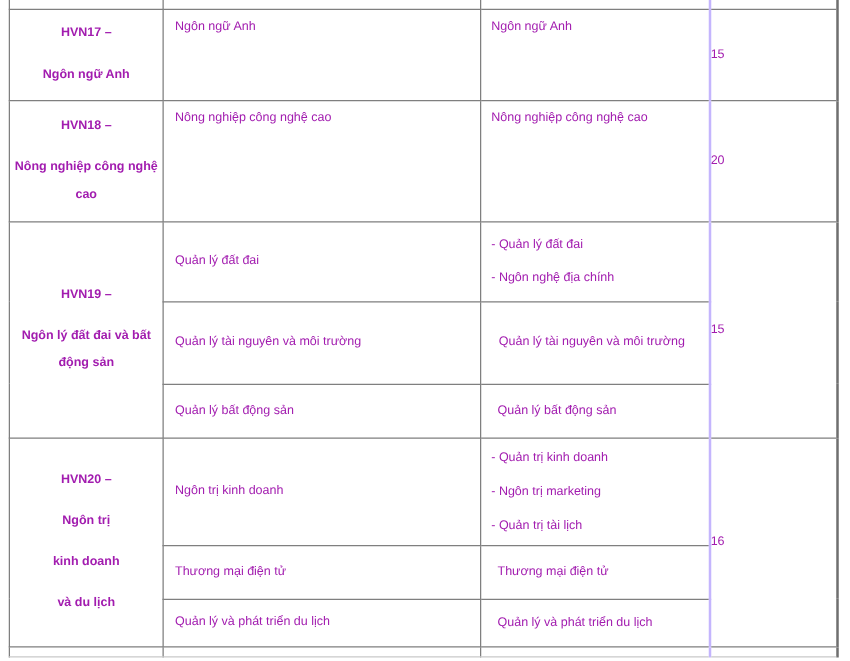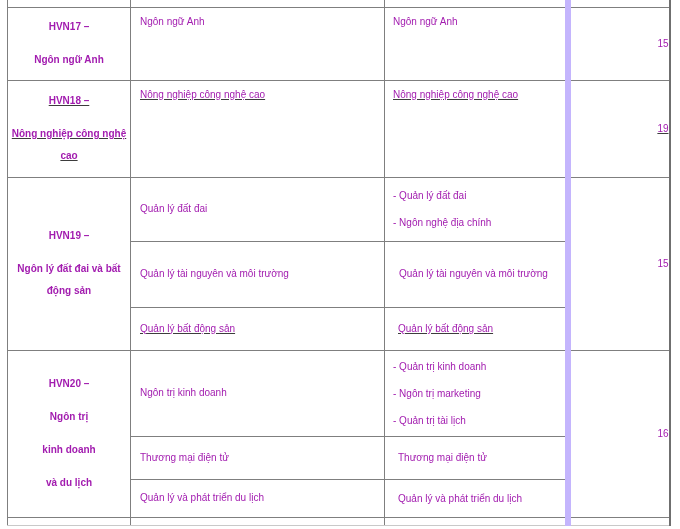--- a/index.html
+++ b/index.html
@@ -40,24 +40,23 @@
   td.majors { vertical-align: middle; padding: 0 8px; text-align: left; }
   td.majors .line { line-height: 27px; white-space: nowrap; }
 
   td.vtop { vertical-align: top; padding-top: 4px; }
   td.majors.vtop .line, td.program.vtop .pline { line-height: 20px; }
 
   td.majors.justify { text-align: justify; line-height: 28px; text-indent: 6px; }
   td.majors.indent { text-indent: 5px; }
 
   td.score {
-    text-align: right; vertical-align: middle;
-    border-left: 6px solid #c4b5fd;
+    text-align: left; vertical-align: middle;
+    border-left: 2px solid #c4b5fd;
     border-right: 2px solid #6f6f6f;
-    padding-left: 28px;
   }
 </style>
 </head>
 <body>
 
 <div class="page">
   <table class="admissions">
     <colgroup>
       <col style="width:123px">
       <col style="width:254px">
@@ -77,32 +76,32 @@
             <p>Ngôn ngữ Anh</p>
           </td>
           <td class="program vtop">
             <div class="pline">Ngôn ngữ Anh</div>
           </td>
           <td class="majors vtop">
             <div class="line">Ngôn ngữ Anh</div>
           </td>
           <td class="score" rowspan="1">15</td>
         </tr>
-        <tr style="height: 97px; text-decoration: underline;">
+        <tr style="height: 97px;">
           <td class="code" rowspan="1">
             <p>HVN18 –</p>
             <p>Nông nghiệp công nghệ cao</p>
           </td>
           <td class="program vtop">
             <div class="pline">Nông nghiệp công nghệ cao</div>
           </td>
           <td class="majors vtop">
             <div class="line">Nông nghiệp công nghệ cao</div>
           </td>
-          <td class="score" rowspan="1">19</td>
+          <td class="score" rowspan="1">20</td>
         </tr>
         <tr style="height: 64px;">
           <td class="code" rowspan="3">
             <p>HVN19 –</p>
             <p>Ngôn lý đất đai và bất động sản</p>
           </td>
           <td class="program">
             <div class="pline">Quản lý đất đai</div>
           </td>
           <td class="majors">
@@ -110,21 +109,21 @@
             <div class="line">- Ngôn nghệ địa chính</div>
           </td>
           <td class="score" rowspan="3">15</td>
         </tr>
         <tr style="height: 66px;">
           <td class="program">
             <div class="pline">Quản lý tài nguyên và môi trường</div>
           </td>
           <td class="majors justify">Quản lý tài nguyên và môi trường</td>
         </tr>
-        <tr style="height: 43px; text-decoration: underline;">
+        <tr style="height: 43px;">
           <td class="program">
             <div class="pline">Quản lý bất động sản</div>
           </td>
           <td class="majors indent">
             <div class="line">Quản lý bất động sản</div>
           </td>
         </tr>
         <tr style="height: 86px;">
           <td class="code" rowspan="3">
             <p>HVN20 –</p>

